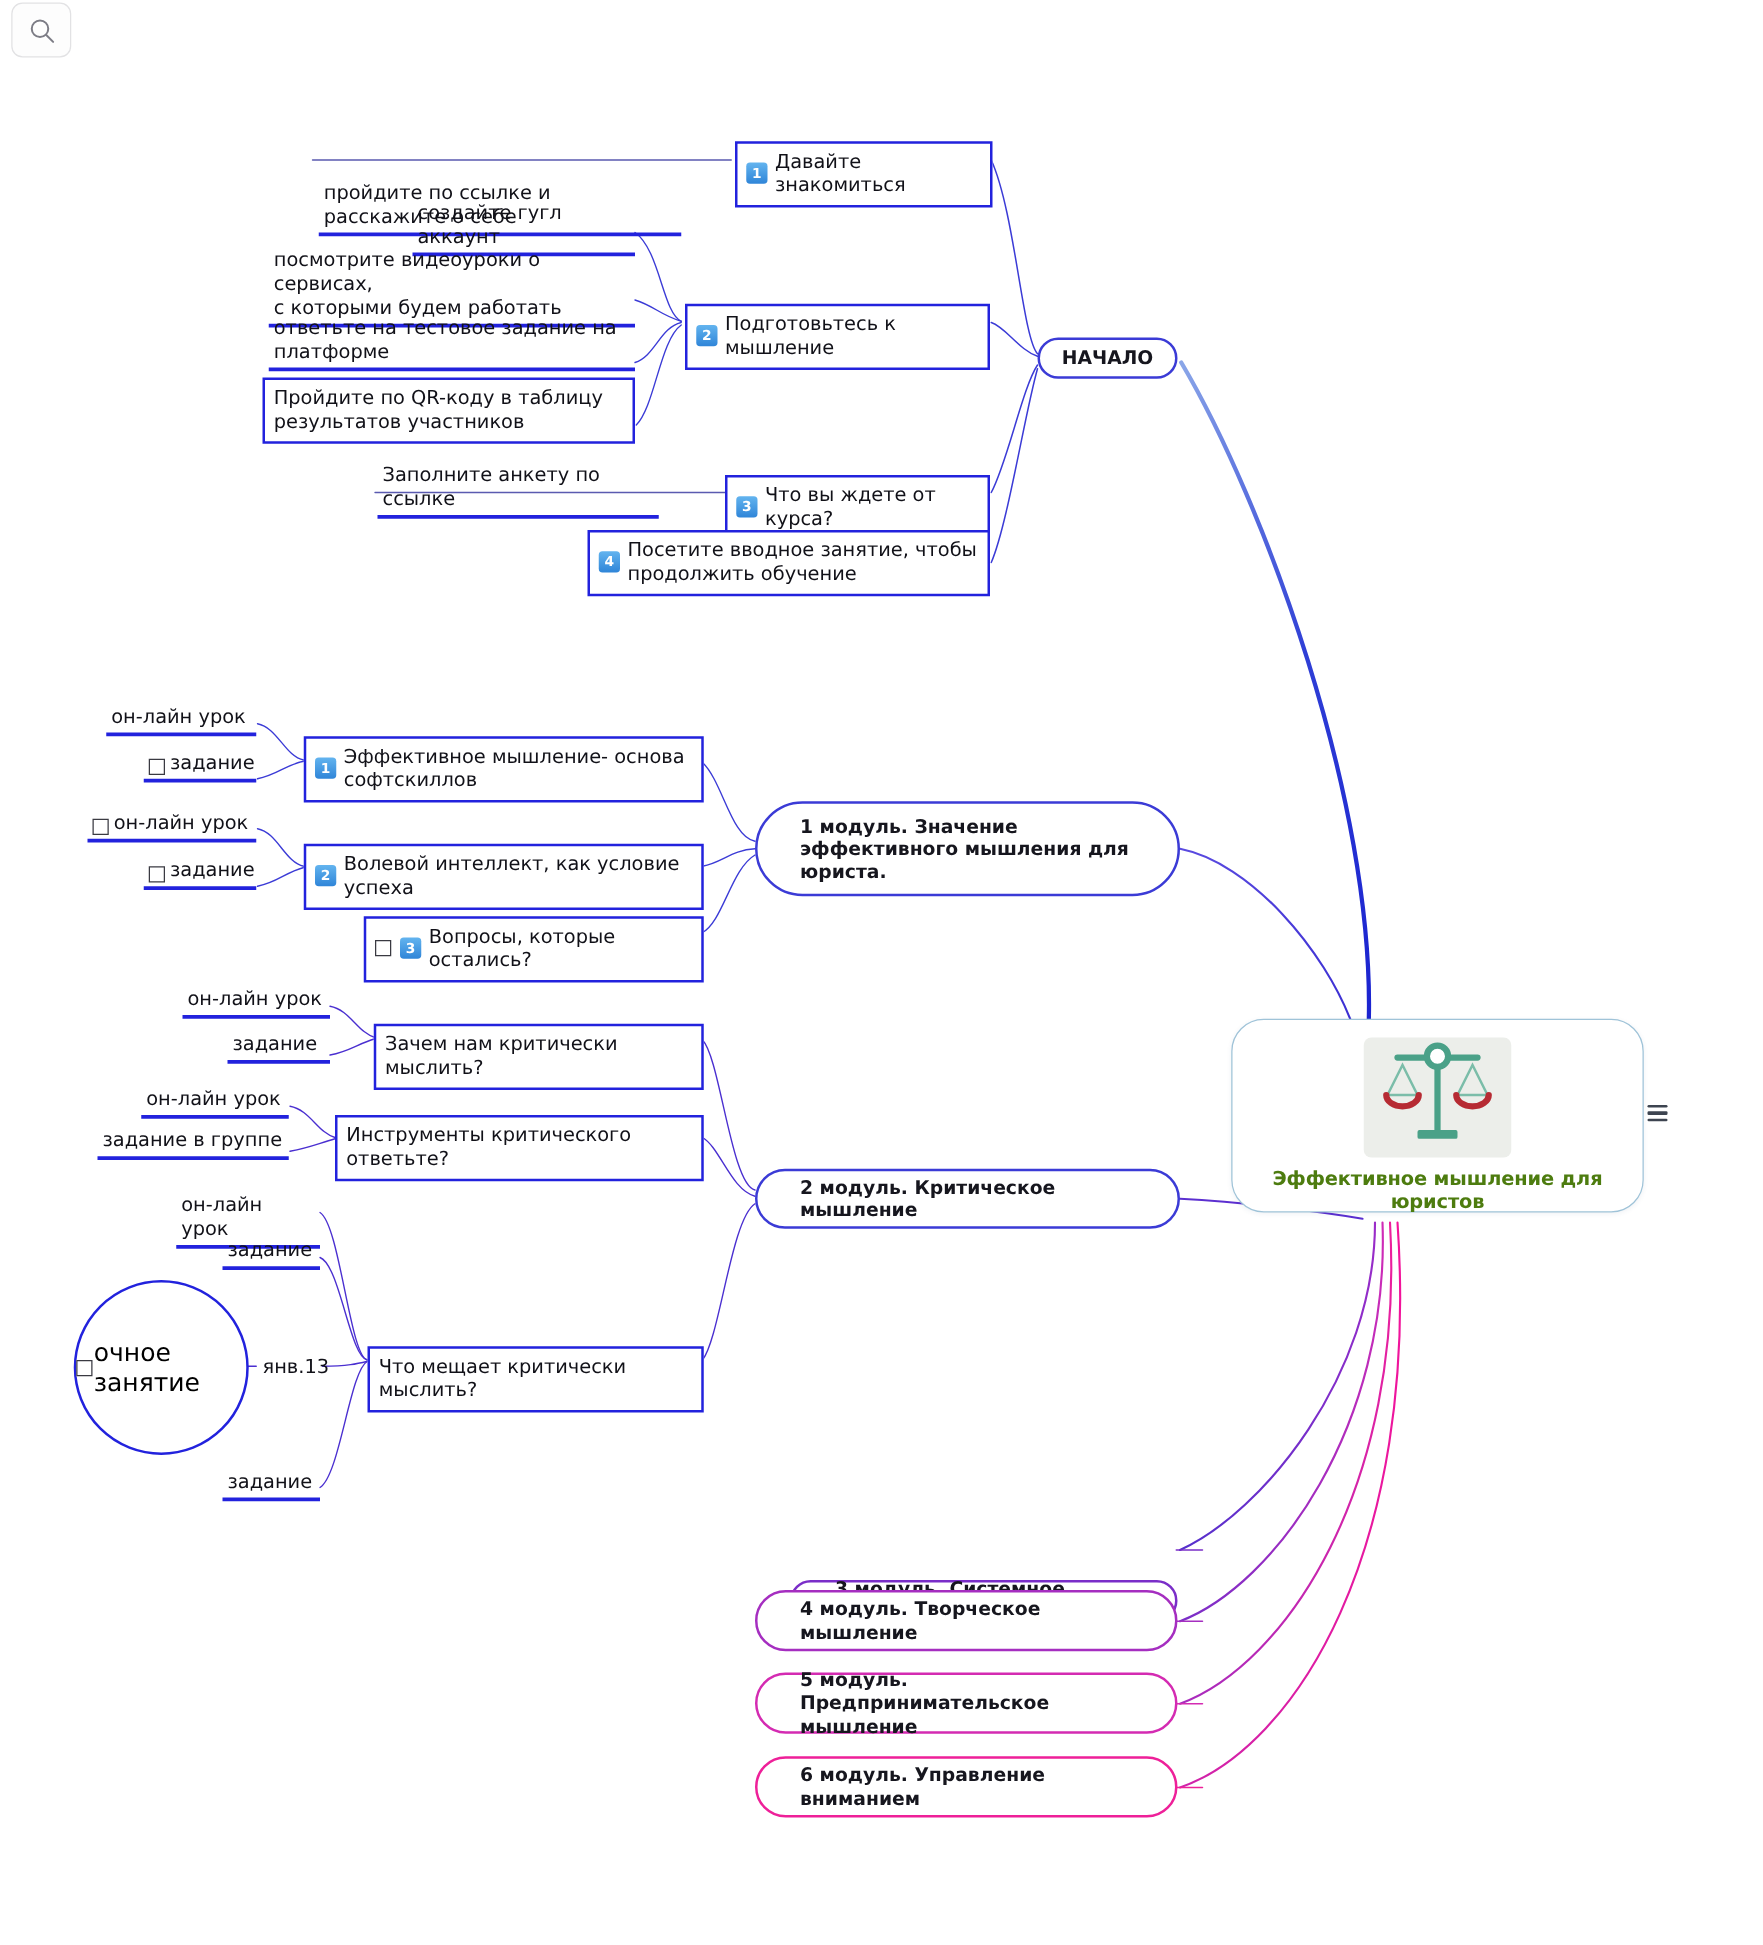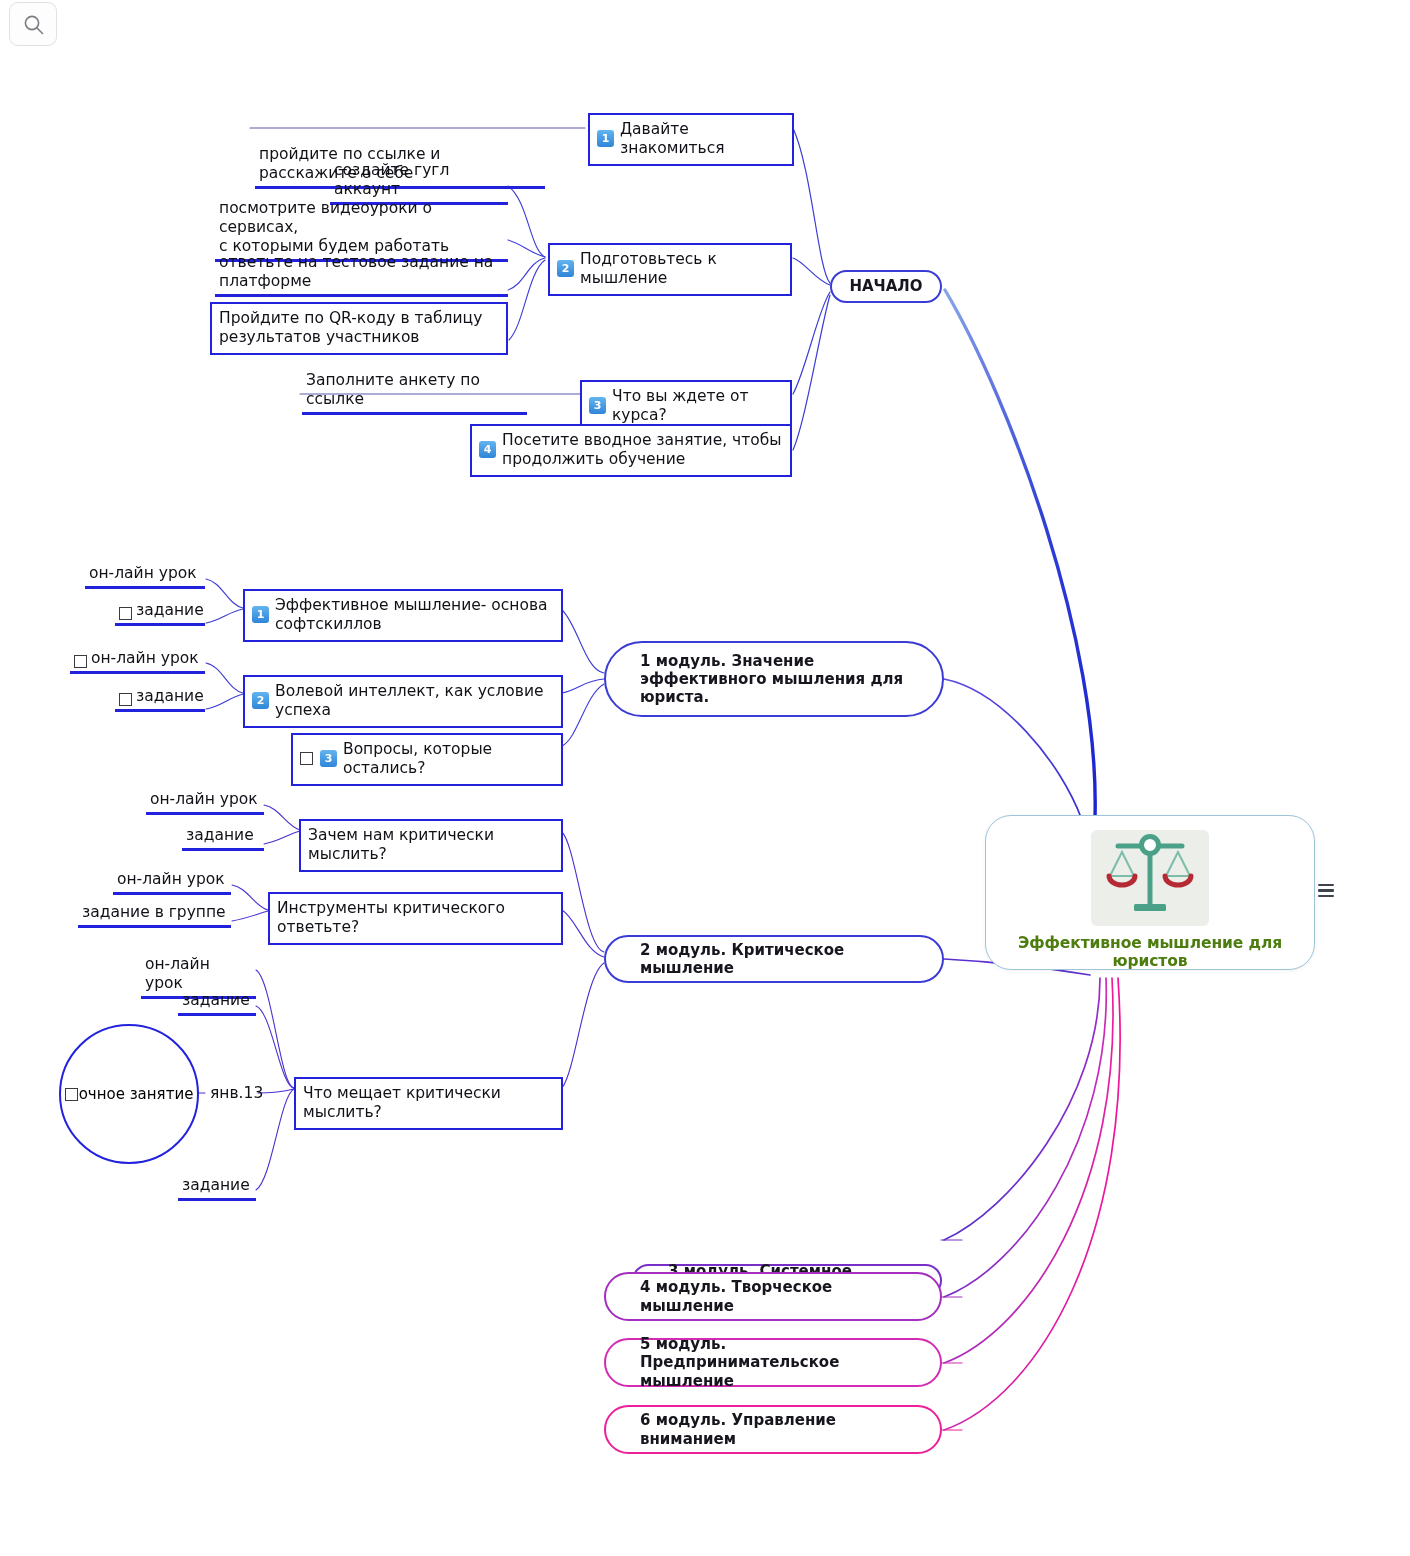--- a/index.html
+++ b/index.html
@@ -89,21 +89,21 @@
   }
 
   
   .circle-node {
     border-radius: 50%;
     border: 2.5px solid #2222dd;
     background: #ffffff;
     display: flex;
     align-items: center;
     justify-content: center;
-    font-size: 15px;
+    font-size: 20px;
     box-sizing: border-box;
   }
 
   
   .central {
     position: absolute;
     box-sizing: border-box;
     border: 1.5px solid #9fc3d8;
     border-radius: 26px;
     background: #ffffff;

